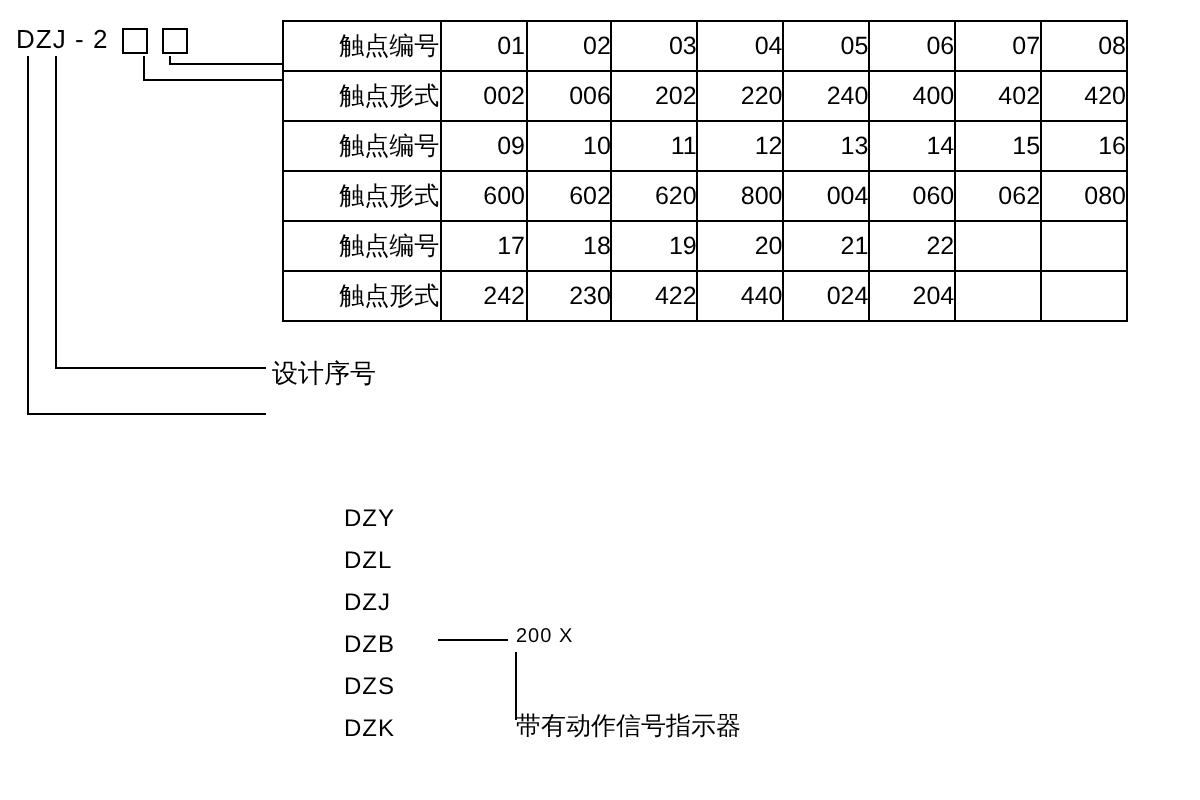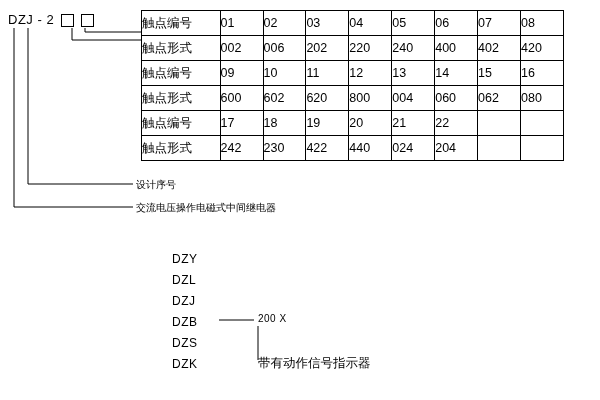--- a/index.html
+++ b/index.html
@@ -42,21 +42,21 @@
   
   .spec-table {
     position: absolute;
     left: 141px;
     top: 10px;
     border-collapse: collapse;
   }
   .spec-table td {
     border: 1px solid #000;
     height: 24px;
-    text-align: left;
+    text-align: right;
     vertical-align: middle;
     font-size: 12.5px;
     padding: 0;
   }
   .spec-table td.label {
     width: 84px;
     font-size: 12.5px;
   }
   .spec-table td.cell {
     width: 44px;
@@ -67,21 +67,21 @@
     position: absolute;
     left: 0;
     top: 0;
     width: 600px;
     height: 400px;
   }
 
   
   .callout {
     position: absolute;
-    font-size: 10px;
+    font-size: 13px;
     white-space: nowrap;
   }
   .callout-design { left: 136px; top: 178px; }
   .callout-relay  { left: 136px; top: 201px; }
 
   
   .series {
     position: absolute;
     left: 172px;
     top: 249px;
@@ -199,21 +199,20 @@
         <td class="cell">440</td>
         <td class="cell">024</td>
         <td class="cell">204</td>
         <td class="cell"></td>
         <td class="cell"></td>
       </tr>
     </tbody>
   </table>
 
   <div class="callout callout-design">设计序号</div>
-  <div class="callout callout-relay">交流电压操作电磁式中间继电器</div>
 
   <div class="series">
     <div>DZY</div>
     <div>DZL</div>
     <div>DZJ</div>
     <div>DZB</div>
     <div>DZS</div>
     <div>DZK</div>
   </div>
 

